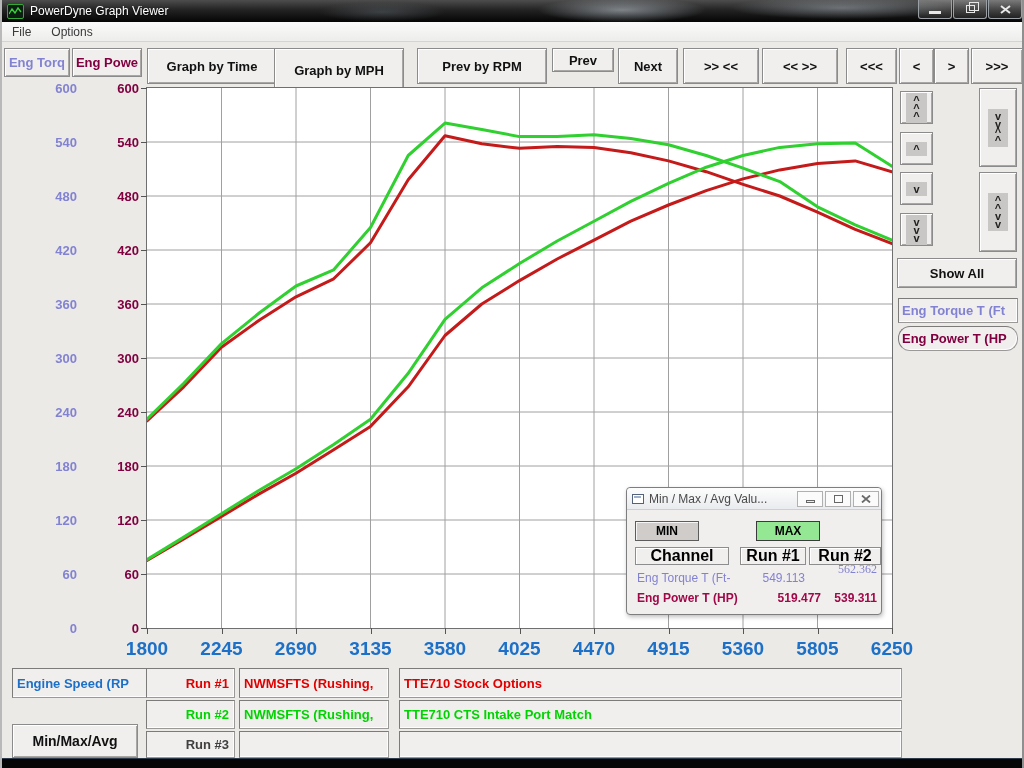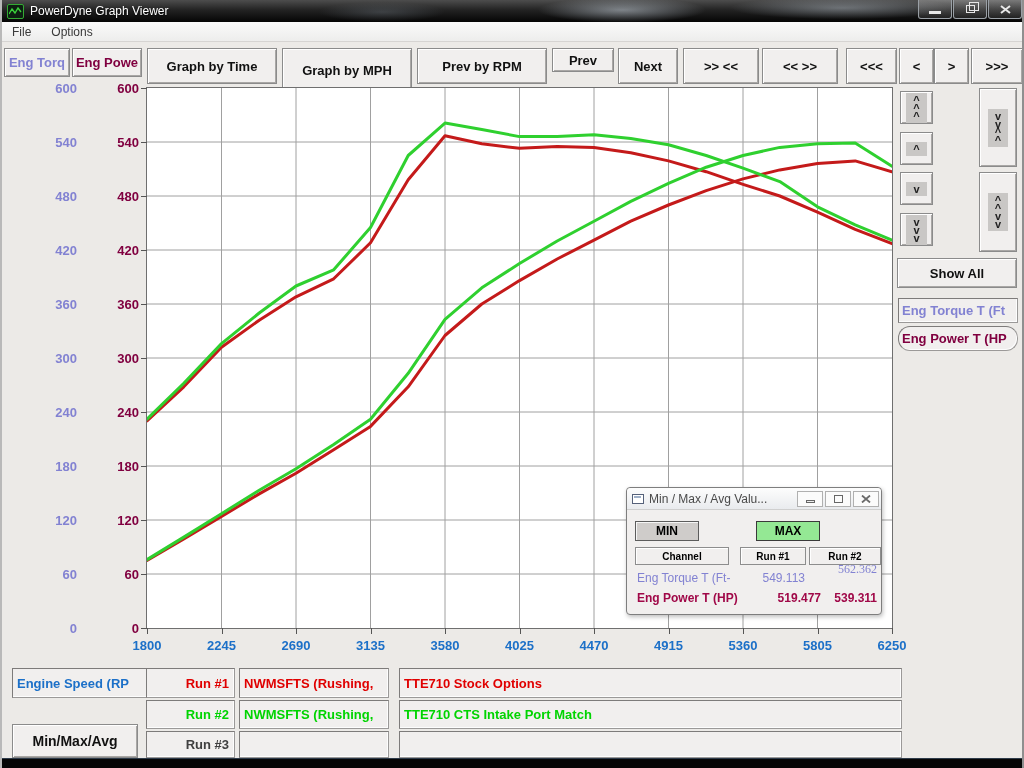--- a/index.html
+++ b/index.html
@@ -27,33 +27,33 @@
   
   #main{position:absolute;left:0;top:42px;width:1024px;height:716px;background:#eceae7;}
   .btn{position:absolute;background:#f1efee;border:1px solid #8b8b8b;box-shadow:inset 1px 1px 0 #ffffff,inset -1px -1px 0 #a9a7a5;
     display:flex;align-items:center;justify-content:center;font-size:13px;font-weight:bold;color:#111;cursor:default;white-space:nowrap;overflow:hidden;}
   .chev{white-space:pre;text-align:center;font-size:11px;font-weight:bold;line-height:8px;color:#222;background:#c9c7c5;padding:3px 7px;}
   .sunken{position:absolute;background:#f1efee;border:1px solid #9b9998;border-top-color:#7d7b7a;border-left-color:#7d7b7a;
     box-shadow:inset -1px -1px 0 #fdfdfd;display:flex;align-items:center;font-size:13px;font-weight:bold;overflow:hidden;white-space:nowrap;}
   
   #plot{position:absolute;left:145px;top:46px;width:745px;height:540px;background:#fff;outline:1px solid #6f6f6f;}
   .ylab{position:absolute;transform:translateY(-50%);font-size:13px;font-weight:bold;text-align:right;}
-  .xlab{position:absolute;transform:translateX(-50%);font-size:13px;font-weight:bold;top:596px;}
+  .xlab{position:absolute;transform:translateX(-50%);font-size:19px;font-weight:bold;top:596px;}
   .tickmark{position:absolute;background:#555;}
   
   #mmwin{position:absolute;left:624px;top:445px;width:256px;height:128px;background:#f1efee;border:1px solid #7e7e7e;border-radius:4px;box-shadow:1px 2px 4px rgba(0,0,0,.25);}
   #mmtitle{height:22px;background:linear-gradient(180deg,#fdfdfd,#e9ebee);border-bottom:1px solid #cfcfcf;border-radius:4px 4px 0 0;display:flex;align-items:center;}
   #mmtitle .t{font-size:12px;color:#4a4a4a;margin-left:5px;flex:1;overflow:hidden;white-space:nowrap;}
   #mm-icon{width:12px;height:10px;border:1px solid #55617a;background:#fff;margin-left:5px;position:relative;}
   #mm-icon:before{content:"";position:absolute;left:1px;top:1px;width:7px;height:2px;background:#9fb0c8;}
   .mmbtn{width:26px;height:16px;background:#fbfbfb;border:1px solid #b0b0b0;margin-right:2px;display:flex;align-items:center;justify-content:center;}
   .mmglyph-min{width:9px;height:3px;border:1px solid #666;background:#eee;margin-top:5px;}
   .mmglyph-max{width:9px;height:8px;border:1px solid #666;}
   .mm-toggle{position:absolute;display:flex;align-items:center;justify-content:center;font-size:12px;font-weight:bold;}
-  .mm-head{position:absolute;background:#f1efee;border:1px solid #8d8d8d;box-shadow:inset 1px 1px 0 #fff;display:flex;align-items:center;justify-content:center;font-size:10px;font-weight:bold;}
+  .mm-head{position:absolute;background:#f1efee;border:1px solid #8d8d8d;box-shadow:inset 1px 1px 0 #fff;display:flex;align-items:center;justify-content:center;font-size:16px;font-weight:bold;}
   .mm-cell{position:absolute;font-size:12px;white-space:nowrap;}
   
   #taskbar{position:absolute;left:0;top:758px;width:1024px;height:10px;background:#060606;border-top:1px solid #2e3b4a;}
 </style>
 </head>
 <body>
 
 <div id="app">
 
   <div id="titlebar">
@@ -85,21 +85,21 @@
 
   <div id="main">
 
     <div class="btn" style="left:2px;top:6px;width:66px;height:29px;">
       <span style="color: rgb(130, 130, 210);">Eng Torq</span>
       </div>
     <div class="btn" style="left:70px;top:6px;width:70px;height:29px;">
       <span style="color: rgb(128, 0, 64);">Eng Powe</span>
       </div>
     <div class="btn" style="left:145px;top:6px;width:130px;height:36px;">Graph by Time</div>
-    <div class="btn" style="left:280px;top:6px;width:130px;height:44px;">Graph by MPH</div>
+    <div class="btn" style="left:272px;top:6px;width:130px;height:44px;">Graph by MPH</div>
     <div class="btn" style="left:415px;top:6px;width:130px;height:36px;">Prev by RPM</div>
     <div class="btn" style="left:550px;top:6px;width:62px;height:24px;">Prev</div>
     <div class="btn" style="left:616px;top:6px;width:60px;height:36px;">Next</div>
     <div class="btn" style="left:681px;top:6px;width:76px;height:36px;">&gt;&gt; &lt;&lt;</div>
     <div class="btn" style="left:760px;top:6px;width:76px;height:36px;">&lt;&lt; &gt;&gt;</div>
     <div class="btn" style="left:844px;top:6px;width:51px;height:36px;">&lt;&lt;&lt;</div>
     <div class="btn" style="left:897px;top:6px;width:35px;height:36px;">&lt;</div>
     <div class="btn" style="left:932px;top:6px;width:35px;height:36px;">&gt;</div>
     <div class="btn" style="left:969px;top:6px;width:52px;height:36px;">&gt;&gt;&gt;</div>
 

